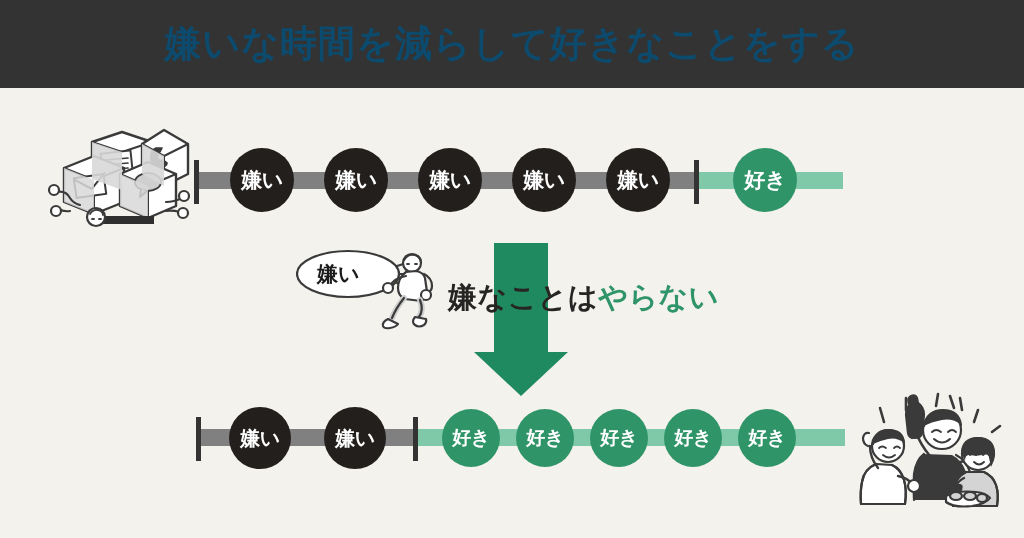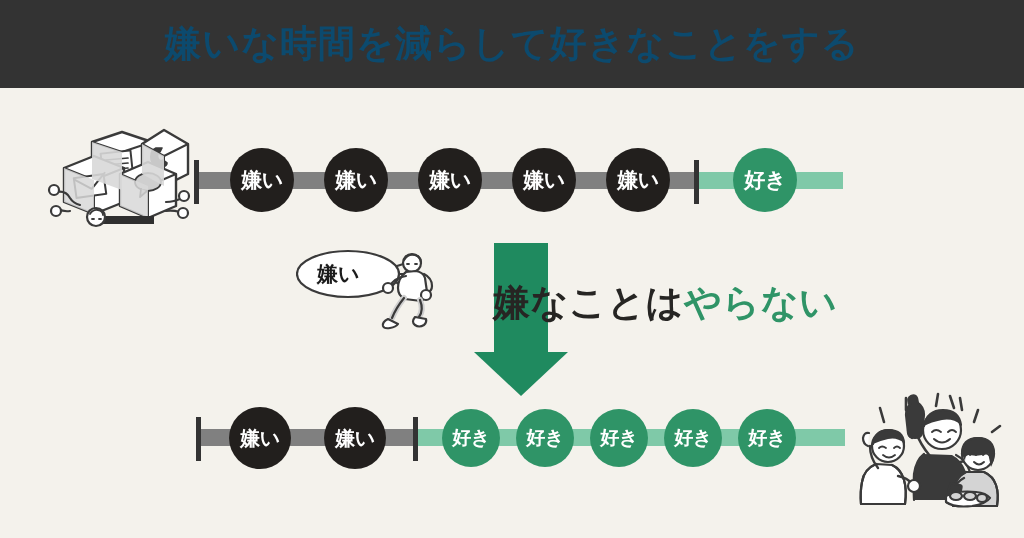--- a/index.html
+++ b/index.html
@@ -73,26 +73,25 @@
   .arrow-shaft {
     position: absolute;
     background: #1f8a5f;
   }
   .arrow-head {
     position: absolute;
     width: 0; height: 0;
   }
   .mid-caption {
     position: absolute;
-    font-size: 37px;
+    font-size: 29px;
     font-weight: bold;
     white-space: nowrap;
     color: #262523;
     letter-spacing: 0.5px;
-    margin-left: 45px;
   }
   .mid-caption .accent { color: #2f9467; }
 
   
   .illus { position: absolute; }
   .illus svg { display: block; }
 
   
   .bubble-text {
     position: absolute;

